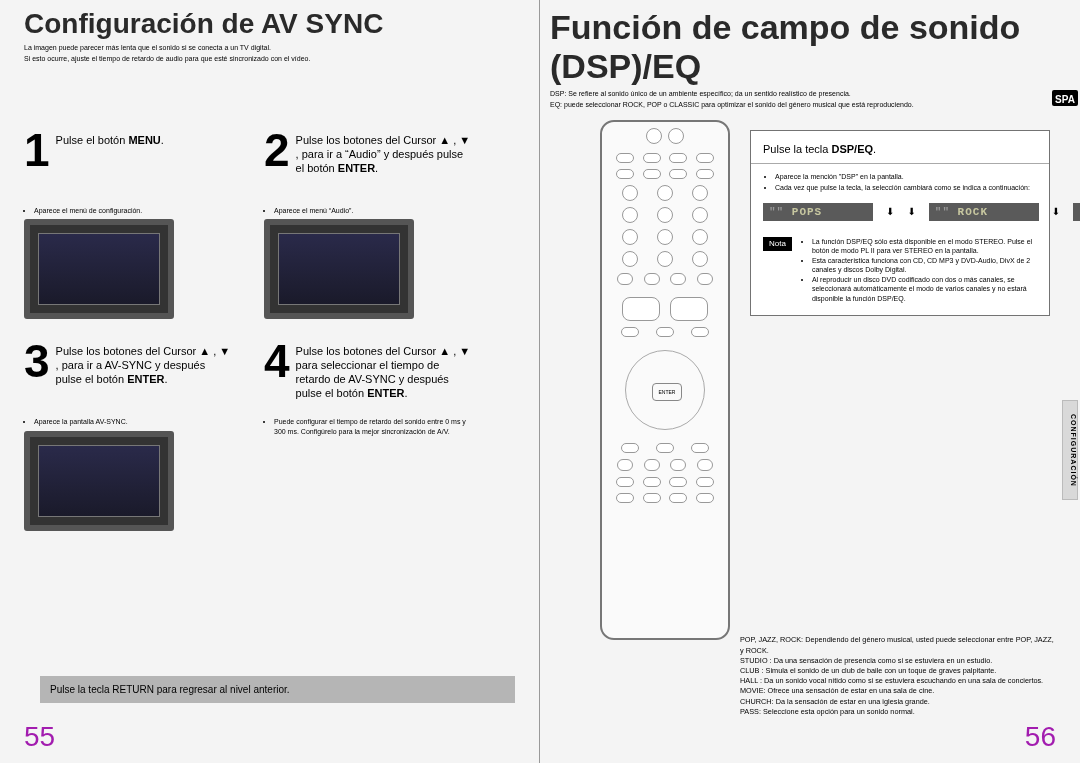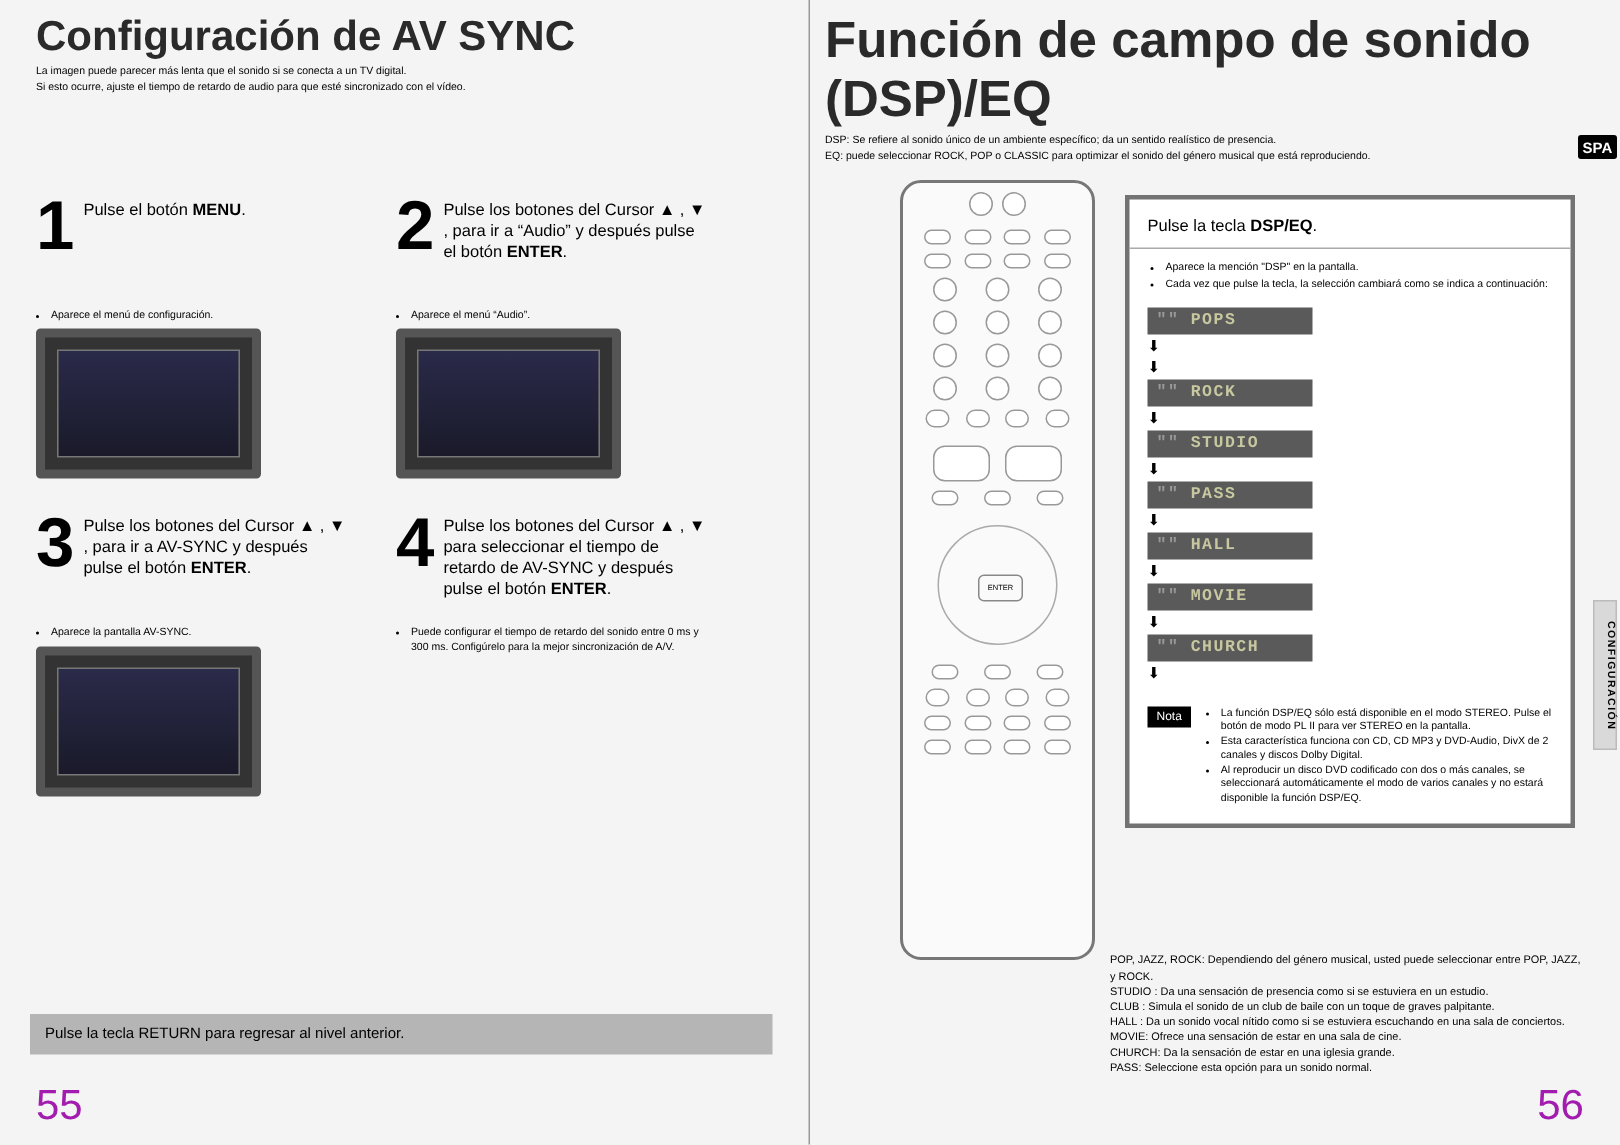--- a/index.html
+++ b/index.html
@@ -21,42 +21,42 @@
   .step-text{font-size:11px;line-height:1.25;padding-top:4px}
   .step-text .bold{font-weight:bold}
   .bullets{font-size:7px;line-height:1.35;margin:6px 0 4px 0}
   .bullets li{list-style:disc;margin-left:10px}
   .screen{width:150px;height:100px;background:#333;border:6px solid #555;border-radius:3px;margin:4px 0;position:relative}
   .screen::after{content:"";position:absolute;left:8px;right:8px;top:8px;bottom:8px;background:linear-gradient(#2a2a4a,#1a1a2a);border:1px solid #777}
   .scr-bar{position:absolute;left:14px;right:14px;top:14px;height:8px;background:#888}
   .scr-box{position:absolute;left:16px;top:34px;width:72px;height:42px;background:#556;border:1px solid #999}
   .scr-side{position:absolute;right:16px;top:28px;bottom:14px;width:34px}
   .scr-side div{height:8px;margin:3px 0;background:#666;border:1px solid #aaa}
-  .footer{position:absolute;left:20px;right:24px;bottom:14px}
+  .footer{position:absolute;left:40px;right:24px;bottom:14px}
   .gray-bar{background:#b5b5b5;padding:8px 10px;font-size:10px;margin-bottom:6px}
   .pnum{position:absolute;bottom:10px;font-size:28px;font-weight:300;color:#a21caf}
   .pnum.l{left:24px}
   .pnum.r{right:24px}
   
   .remote{position:absolute;left:60px;top:120px;width:130px;height:520px;border:2px solid #777;border-radius:14px;background:#fafafa}
   .remote .btn{border:1px solid #999;border-radius:8px;background:#fff;display:inline-block}
   .remote-top{display:flex;justify-content:center;gap:6px;padding:6px 0}
   .rc-row{display:flex;justify-content:space-around;padding:3px 10px}
   .rc-oval{width:18px;height:10px;border-radius:5px}
   .rc-round{width:16px;height:16px;border-radius:50%}
   .rc-square{width:16px;height:12px;border-radius:3px}
   .rc-big{width:38px;height:24px;border-radius:6px}
   .rc-nav{position:relative;margin:10px auto;width:80px;height:80px;border:1px solid #aaa;border-radius:50%}
   .rc-nav::after{content:"ENTER";position:absolute;left:26px;top:32px;width:28px;height:16px;border:1px solid #888;border-radius:4px;font-size:5px;text-align:center;line-height:16px}
-  .dsp-panel{position:absolute;right:30px;top:130px;width:300px;border:3px solid #737373;background:#fff;padding:12px}
+  .dsp-panel{position:absolute;right:30px;top:130px;width:300px;border:1px solid #737373;background:#fff;padding:12px}
   .dsp-panel hr{border:none;border-top:1px solid #aaa;margin:8px -12px}
   .dsp-instr{font-size:11px;margin-bottom:6px}
   .dsp-bullets{font-size:7px;line-height:1.35;margin:4px 0 10px 12px}
   .dsp-bullets li{list-style:disc;margin-bottom:2px}
-  .modes{display:flex;flex-direction:column;gap:2px}
+  .modes{display:flex;flex-direction:row;gap:13px}
   .mode-row{display:flex;align-items:center;gap:6px}
   .mode-chip{background:#5a5a5a;color:#c7c7a0;font-family:"Courier New",monospace;font-size:11px;font-weight:bold;letter-spacing:1px;padding:3px 6px;width:110px}
   .mode-chip::before{content:"\"\" ";color:#999}
   .arr-down{font-size:10px}
   .nota{display:flex;gap:8px;margin-top:16px;font-size:7px;line-height:1.35}
   .nota-badge{background:#000;color:#fff;padding:2px 6px;height:14px;font-size:8px}
   .nota ul{list-style:disc;margin-left:12px}
   .glossary{position:absolute;right:24px;left:200px;bottom:46px;font-size:7.3px;line-height:1.4}
   .glossary b{font-weight:normal}
 </style>

